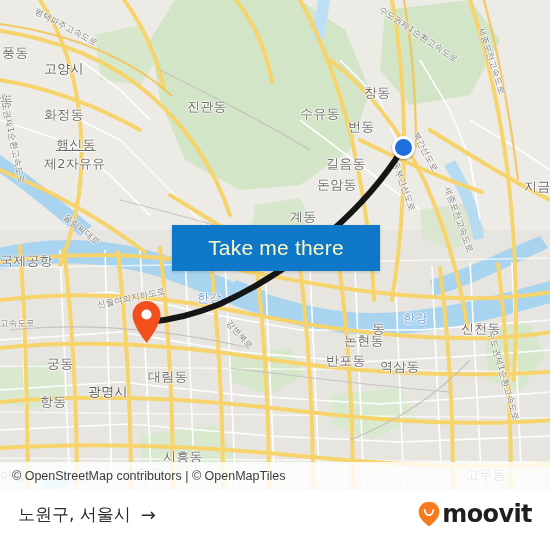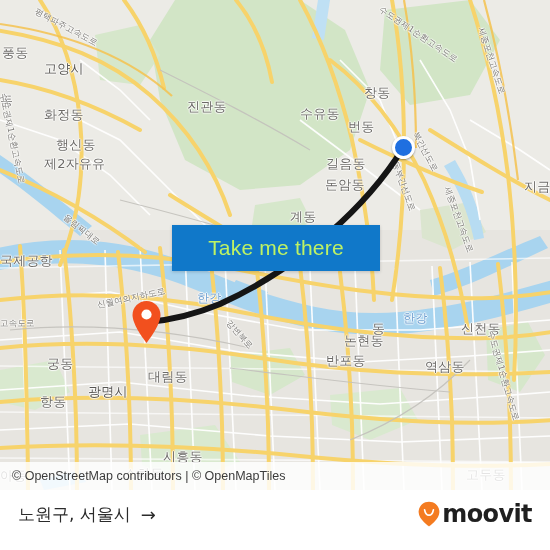--- a/index.html
+++ b/index.html
@@ -79,21 +79,21 @@
     width: 31px; height: 44px;
   }
 
   
   #take-me-there {
     position: absolute;
     left: 172px; top: 225px;
     width: 208px; height: 46px;
     background: #1078c9;
     border: none;
-    color: #bef264;
+    color: #fef9c3;
     font-family: "Liberation Sans", sans-serif;
     font-size: 21px;
     letter-spacing: .2px;
     cursor: pointer;
     padding: 0;
     display: flex;
     align-items: center;
     justify-content: center;
     box-shadow: 0 1px 3px rgba(0,0,0,.18);
   }
@@ -277,40 +277,40 @@
         <div class="maplabel road" style="left: 383px; top: 4px; transform: rotate(34deg); transform-origin: left top;">수도권제1순환고속도로</div>
         <div class="maplabel road" style="left: 486px; top: 26px; transform: rotate(72deg); transform-origin: left top;">세종포천고속도로</div>
         <div class="maplabel " style="left: 2px; top: 44px;">풍동</div>
         <div class="maplabel city" style="left: 44px; top: 60px;">고양시</div>
         <div class="maplabel " style="left: 187px; top: 98px;">진관동</div>
         <div class="maplabel " style="left: 300px; top: 105px;">수유동</div>
         <div class="maplabel " style="left: 364px; top: 84px;">창동</div>
         <div class="maplabel " style="left: 348px; top: 118px;">번동</div>
         <div class="maplabel " style="left: 0px; top: 92px;">동</div>
         <div class="maplabel " style="left: 44px; top: 106px;">화정동</div>
-        <div class="maplabel " style="left: 56px; top: 136px;">행신동</div>
+        <div class="maplabel " style="left: 56px; top: 136px; text-decoration: underline;">행신동</div>
         <div class="maplabel road" style="left: 8px; top: 92px; transform: rotate(78deg); transform-origin: left top;">수도권제1순환고속도로</div>
         <div class="maplabel " style="left: 44px; top: 155px;">제2자유유</div>
         <div class="maplabel " style="left: 326px; top: 155px;">길음동</div>
-        <div class="maplabel " style="left: 317px; top: 176px; margin-left: 8px;">돈암동</div>
+        <div class="maplabel " style="left: 317px; top: 176px;">돈암동</div>
         <div class="maplabel road" style="left: 420px; top: 130px; transform: rotate(62deg); transform-origin: left top;">북간선도로</div>
         <div class="maplabel road" style="left: 400px; top: 160px; transform: rotate(70deg); transform-origin: left top;">동부간선도로</div>
         <div class="maplabel road" style="left: 452px; top: 185px; transform: rotate(70deg); transform-origin: left top;">세종포천고속도로</div>
         <div class="maplabel " style="left: 524px; top: 178px;">지금</div>
         <div class="maplabel " style="left: 290px; top: 208px;">계동</div>
         <div class="maplabel road" style="left: 68px; top: 212px; transform: rotate(38deg); transform-origin: left top;">올림픽대로</div>
         <div class="maplabel " style="left: 0px; top: 252px; text-align: center;">국제공항</div>
         <div class="maplabel road" style="left: 0px; top: 318px;">고속도로</div>
         <div class="maplabel water big" style="left: 197px; top: 290px;">한강</div>
         <div class="maplabel water big" style="left: 403px; top: 310px;">한강</div>
         <div class="maplabel road" style="left: 96px; top: 300px; transform: rotate(-12deg); transform-origin: left top;">신월여의지하도로</div>
         <div class="maplabel " style="left: 461px; top: 320px;">신천동</div>
         <div class="maplabel road" style="left: 232px; top: 318px; transform: rotate(48deg); transform-origin: left top;">강변북로</div>
         <div class="maplabel " style="left: 344px; top: 332px;">논현동</div>
-        <div class="maplabel " style="left: 380px; top: 358px; margin-left: 45px;">역삼동</div>
+        <div class="maplabel " style="left: 380px; top: 358px;">역삼동</div>
         <div class="maplabel " style="left: 298px; top: 352px; margin-left: 28px;">반포동</div>
         <div class="maplabel " style="left: 47px; top: 355px;">궁동</div>
         <div class="maplabel " style="left: 148px; top: 368px;">대림동</div>
         <div class="maplabel city" style="left: 88px; top: 383px;">광명시</div>
         <div class="maplabel " style="left: 40px; top: 393px;">항동</div>
         <div class="maplabel " style="left: 0px; top: 447px; margin-top: 20px;">아동</div>
         <div class="maplabel " style="left: 163px; top: 448px;">시흥동</div>
         <div class="maplabel " style="left: 124px; top: 465px;">소하동</div>
         <div class="maplabel road" style="left: 496px; top: 330px; transform: rotate(74deg); transform-origin: left top;">수도권제1순환고속도로</div>
         <div class="maplabel " style="left: 466px; top: 466px;">고두동</div>

